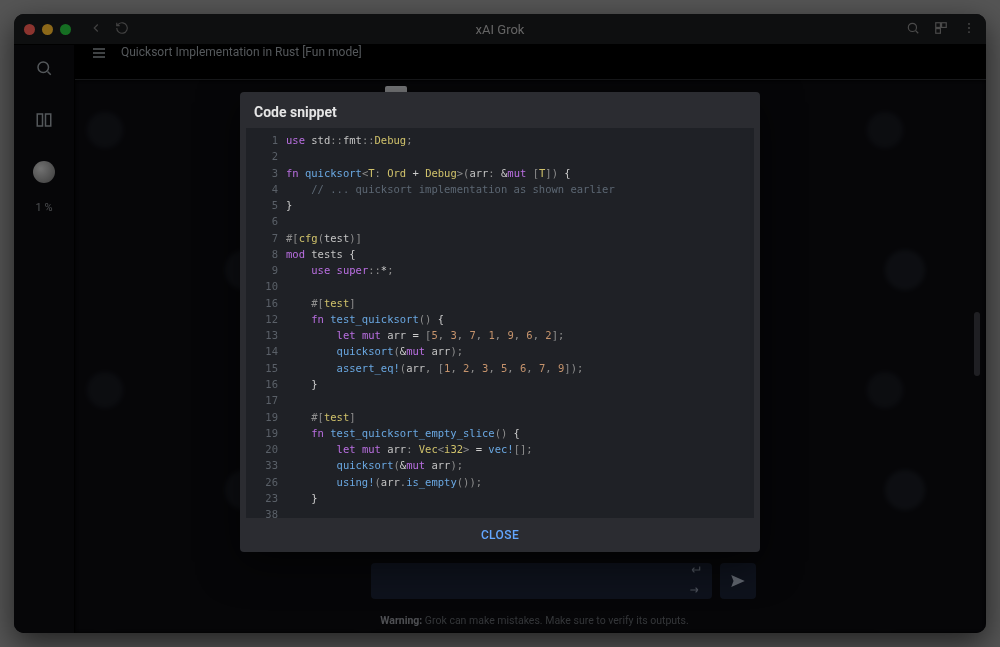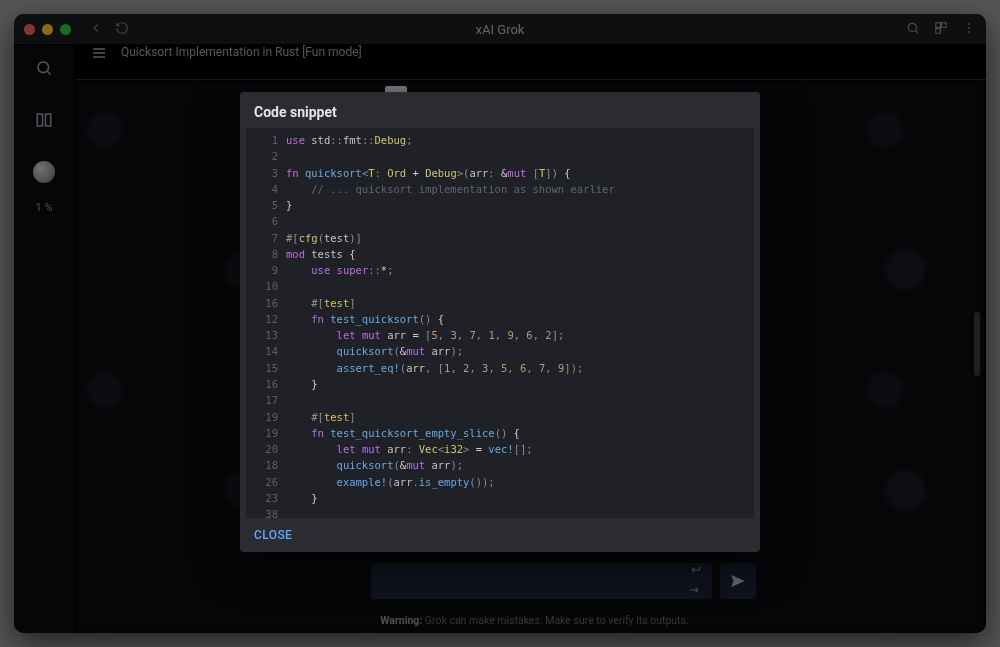--- a/index.html
+++ b/index.html
@@ -282,21 +282,21 @@
     width: 32px;
     text-align: right;
     color: #5a6068;
     padding-right: 8px;
     user-select: none;
     flex-shrink: 0;
   }
   .lc { padding-right: 10px; }
   .modal-footer {
     display: flex;
-    justify-content: flex-start;
+    justify-content: center;
     padding: 10px 14px;
   }
   .close-btn {
     color: var(--accent);
     font-size: 12px;
     letter-spacing: 0.4px;
     font-weight: 500;
     cursor: pointer;
   }
 
@@ -460,22 +460,22 @@
             <div class="code-line"><span class="ln">16</span><span class="lc"><span class="v">    </span><span class="p">#[</span><span class="a">test</span><span class="p">]</span></span></div>
             <div class="code-line"><span class="ln">12</span><span class="lc"><span class="v">    </span><span class="k">fn </span><span class="f">test_quicksort</span><span class="p">()</span><span class="o"> {</span></span></div>
             <div class="code-line"><span class="ln">13</span><span class="lc"><span class="v">        </span><span class="k">let </span><span class="k">mut </span><span class="v">arr</span><span class="o"> = </span><span class="p">[</span><span class="n">5</span><span class="p">, </span><span class="n">3</span><span class="p">, </span><span class="n">7</span><span class="p">, </span><span class="n">1</span><span class="p">, </span><span class="n">9</span><span class="p">, </span><span class="n">6</span><span class="p">, </span><span class="n">2</span><span class="p">];</span></span></div>
             <div class="code-line"><span class="ln">14</span><span class="lc"><span class="v">        </span><span class="f">quicksort</span><span class="p">(</span><span class="o">&amp;</span><span class="k">mut </span><span class="v">arr</span><span class="p">);</span></span></div>
             <div class="code-line"><span class="ln">15</span><span class="lc"><span class="v">        </span><span class="m">assert_eq!</span><span class="p">(</span><span class="v">arr</span><span class="p">, </span><span class="p">[</span><span class="n">1</span><span class="p">, </span><span class="n">2</span><span class="p">, </span><span class="n">3</span><span class="p">, </span><span class="n">5</span><span class="p">, </span><span class="n">6</span><span class="p">, </span><span class="n">7</span><span class="p">, </span><span class="n">9</span><span class="p">]);</span></span></div>
             <div class="code-line"><span class="ln">16</span><span class="lc"><span class="v">    </span><span class="o">}</span></span></div>
             <div class="code-line"><span class="ln">17</span><span class="lc"></span></div>
             <div class="code-line"><span class="ln">19</span><span class="lc"><span class="v">    </span><span class="p">#[</span><span class="a">test</span><span class="p">]</span></span></div>
             <div class="code-line"><span class="ln">19</span><span class="lc"><span class="v">    </span><span class="k">fn </span><span class="f">test_quicksort_empty_slice</span><span class="p">()</span><span class="o"> {</span></span></div>
             <div class="code-line"><span class="ln">20</span><span class="lc"><span class="v">        </span><span class="k">let </span><span class="k">mut </span><span class="v">arr</span><span class="p">: </span><span class="t">Vec</span><span class="p">&lt;</span><span class="t">i32</span><span class="p">&gt;</span><span class="o"> = </span><span class="m">vec!</span><span class="p">[];</span></span></div>
-            <div class="code-line"><span class="ln">18</span><span class="lc"><span class="v">        </span><span class="f">quicksort</span><span class="p">(</span><span class="o">&amp;</span><span class="k">mut </span><span class="v">arr</span><span class="p">);</span></span></div>
-            <div class="code-line"><span class="ln">26</span><span class="lc"><span class="v">        </span><span class="m">example!</span><span class="p">(</span><span class="v">arr</span><span class="p">.</span><span class="f">is_empty</span><span class="p">()</span><span class="p">);</span></span></div>
+            <div class="code-line"><span class="ln">33</span><span class="lc"><span class="v">        </span><span class="f">quicksort</span><span class="p">(</span><span class="o">&amp;</span><span class="k">mut </span><span class="v">arr</span><span class="p">);</span></span></div>
+            <div class="code-line"><span class="ln">26</span><span class="lc"><span class="v">        </span><span class="m">using!</span><span class="p">(</span><span class="v">arr</span><span class="p">.</span><span class="f">is_empty</span><span class="p">()</span><span class="p">);</span></span></div>
             <div class="code-line"><span class="ln">23</span><span class="lc"><span class="v">    </span><span class="o">}</span></span></div>
             <div class="code-line"><span class="ln">38</span><span class="lc"></span></div>
           </div>
         <div class="modal-footer">
           <span class="close-btn">CLOSE</span>
         </div>
       </div>
     </div>
 
   </div>

